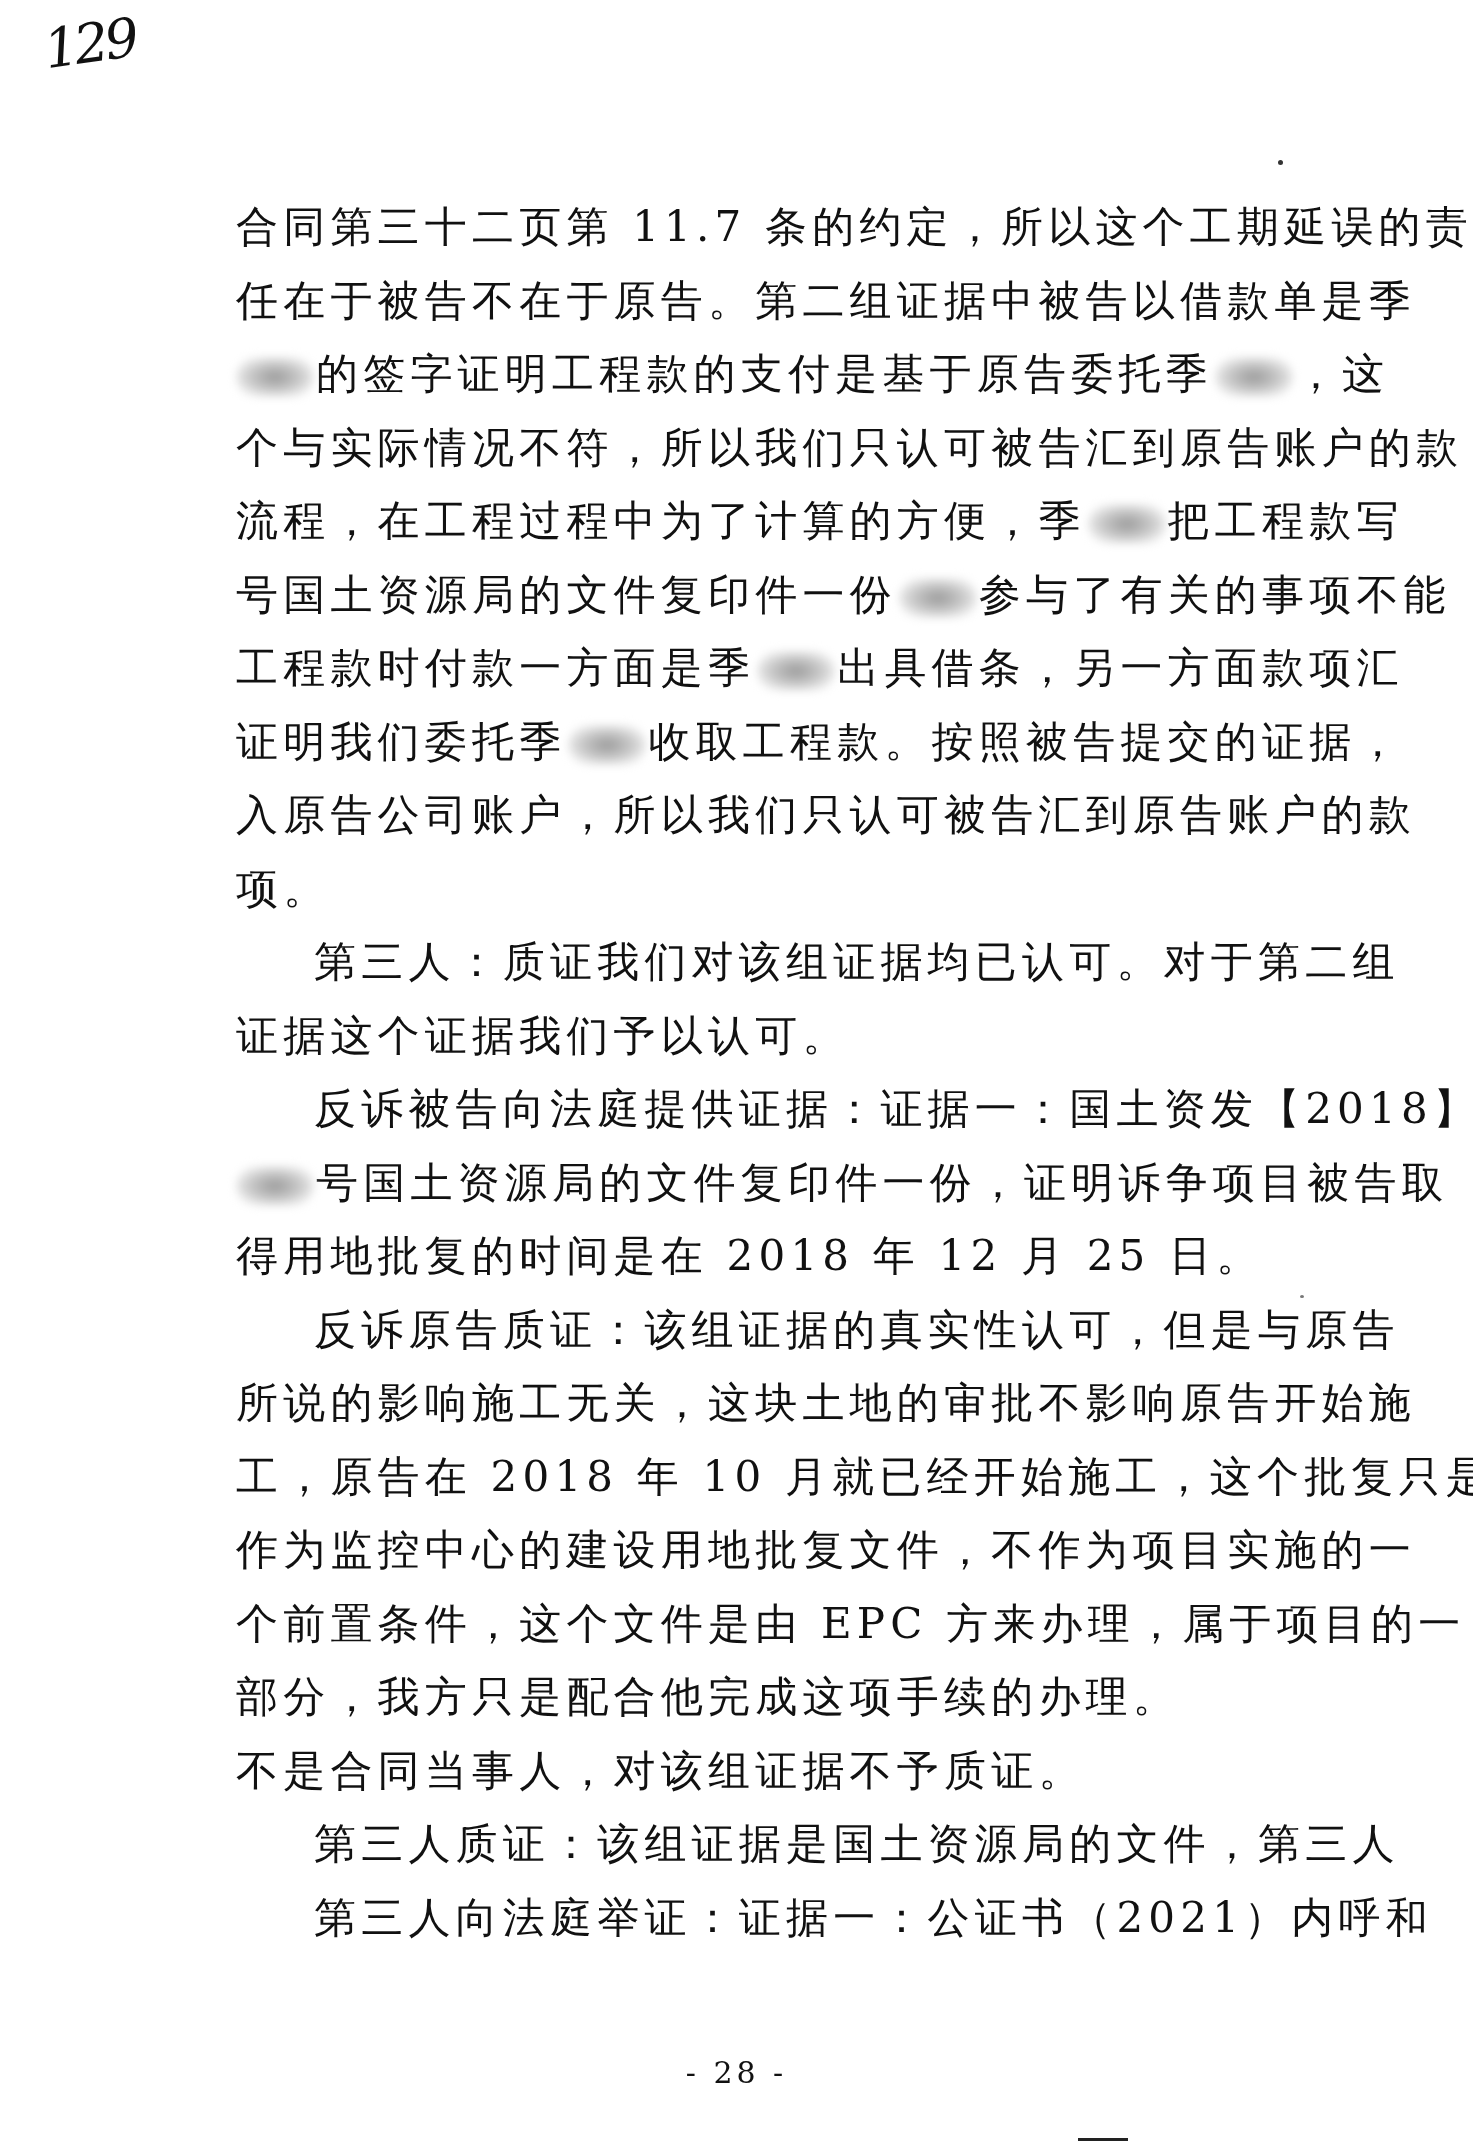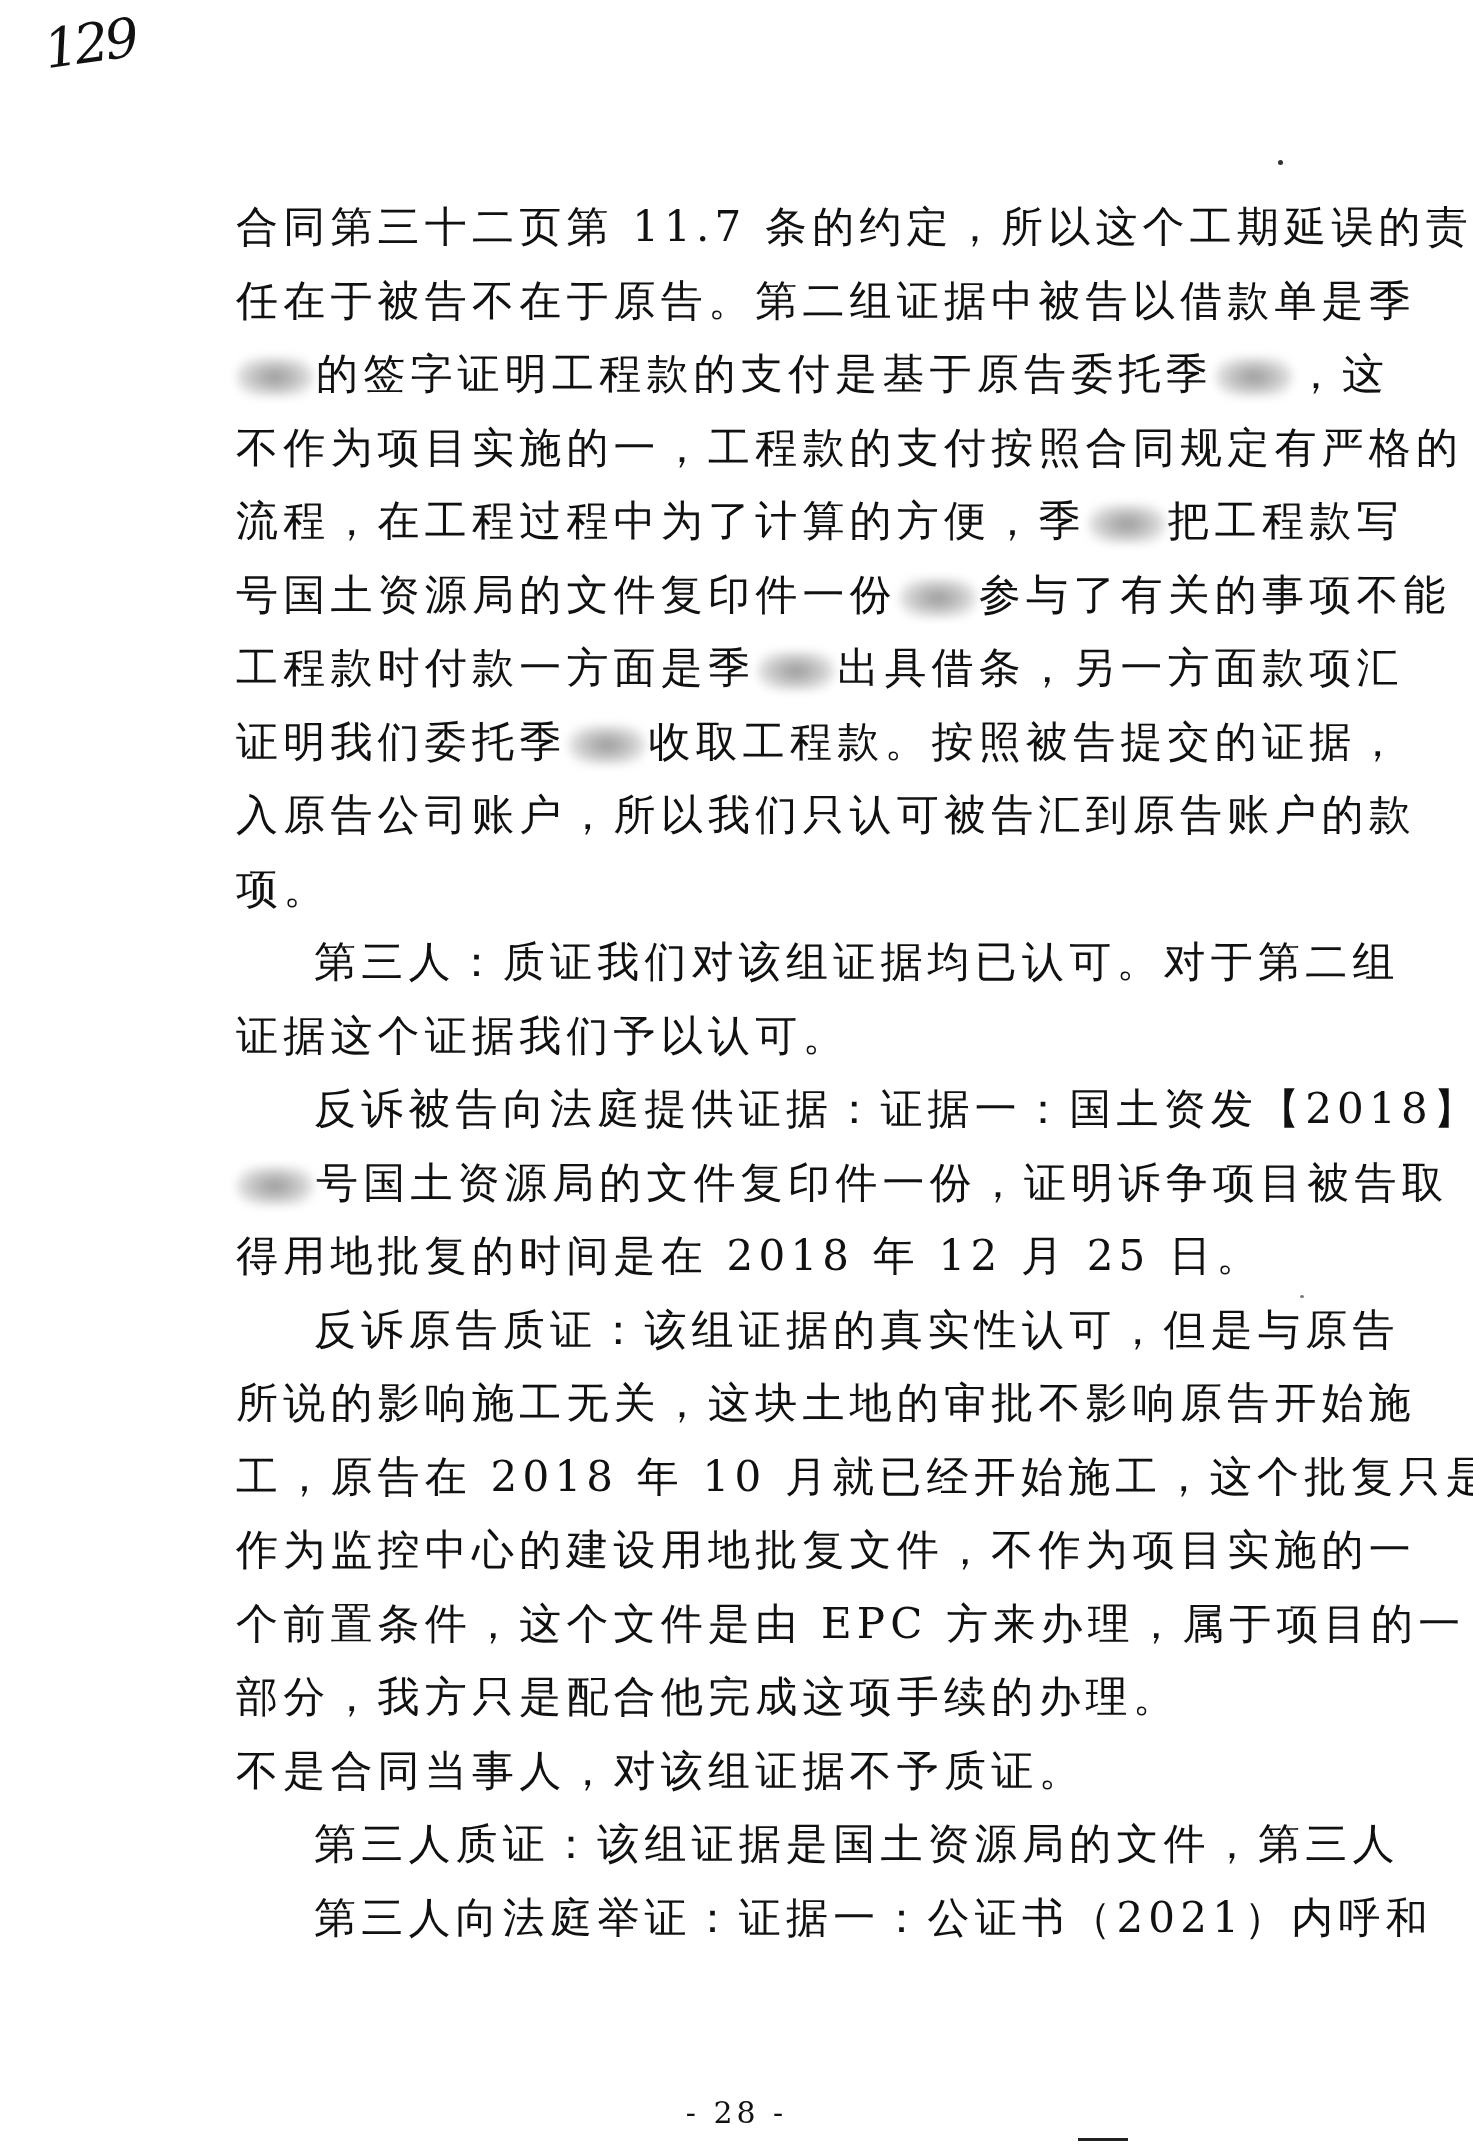--- a/index.html
+++ b/index.html
@@ -10,21 +10,21 @@
                  color: #111; transform: rotate(-8deg); letter-spacing: -4px; }
   .page { position: absolute; left: 236px; top: 190px; width: 1060px; }
   .line { height: 73.5px; line-height: 73.5px; font-size: 42px;
           white-space: nowrap; letter-spacing: 5.2px; }
   .line.indent { padding-left: 78px; text-align: right; }
   .redact { display: inline-block; width: 78px; height: 40px; vertical-align: middle;
             background: radial-gradient(ellipse at center, #9a9a9a 0%, #c8c8c8 45%, #efefef 75%, rgba(255,255,255,0) 100%);
             filter: blur(4px); border-radius: 20px; margin: 0 2px; }
   .redact.lead { margin-left: 0; }
   .page-number { position: absolute; left: 0; width: 1473px; top: 2055px; text-align: center;
-                 font-size: 30px; font-family: "DejaVu Serif", serif; letter-spacing: 4px; margin-top: 40px; }
+                 font-size: 30px; font-family: "DejaVu Serif", serif; letter-spacing: 4px; }
   .speck { position: absolute; background: #333; border-radius: 50%; }
   .corner-mark { position: absolute; left: 1078px; top: 2138px; width: 50px; height: 12px;
                  border-top: 3px solid #222; }
 </style>
 </head>
 <body>
 
 <div class="handwritten">129</div>
 
 <div class="page">
@@ -32,21 +32,21 @@
   <div class="line">
     <span>合同第三十二页第 11.7 条的约定，所以这个工期延误的责</span>
   </div>
   <div class="line">
     <span>任在于被告不在于原告。第二组证据中被告以借款单是季</span>
   </div>
   <div class="line">
     <span class="redact lead"></span><span>的签字证明工程款的支付是基于原告委托季</span><span class="redact"></span><span>，这</span>
   </div>
   <div class="line">
-    <span>不作为项目实施的一，工程款的支付按照合同规定有严格的</span>
+    <span>个与实际情况不符，所以我们只认可被告汇到原告账户的款</span>
   </div>
   <div class="line">
     <span>流程，在工程过程中为了计算的方便，季</span><span class="redact"></span><span>把工程款写</span>
   </div>
   <div class="line">
     <span>号国土资源局的文件复印件一份</span><span class="redact"></span><span>参与了有关的事项不能</span>
   </div>
   <div class="line">
     <span>工程款时付款一方面是季</span><span class="redact"></span><span>出具借条，另一方面款项汇</span>
   </div>

